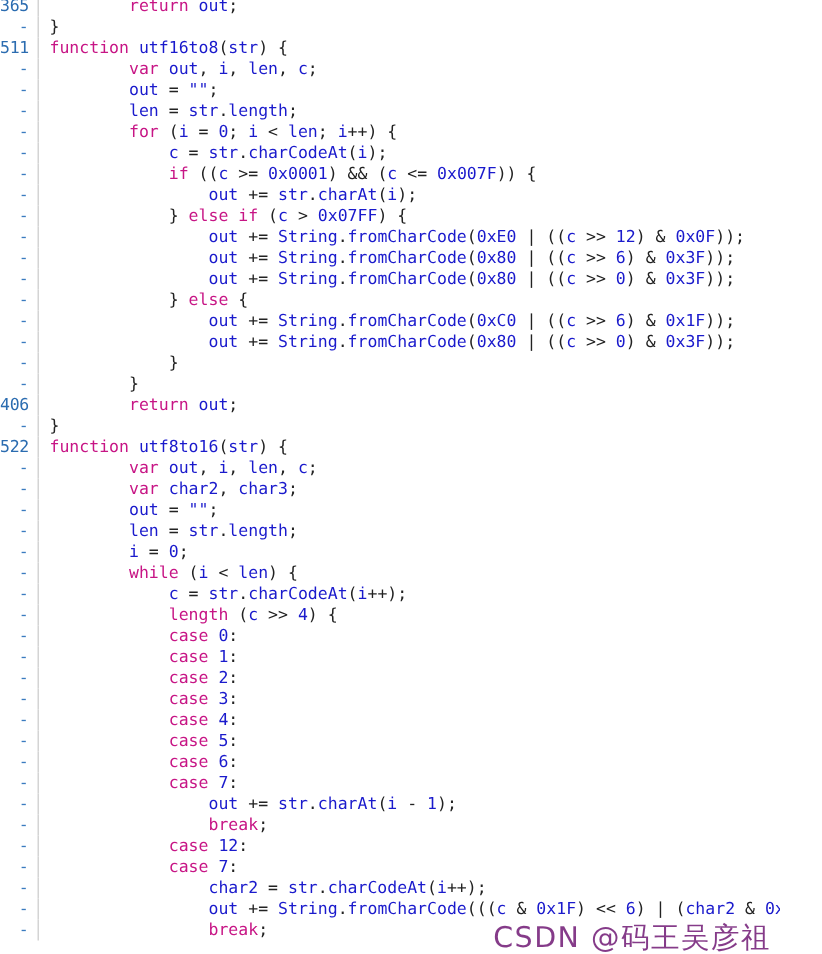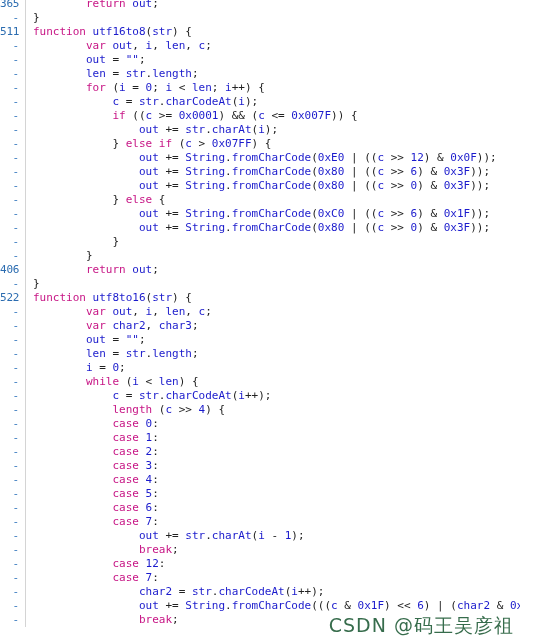--- a/index.html
+++ b/index.html
@@ -59,21 +59,21 @@
   .num  { color: #1a1acc; }
   .str  { color: #1a1acc; }
   .pl   { color: #222222; }
 
   .watermark {
     position: absolute;
     right: 6px;
     bottom: 4px;
     font-family: "DejaVu Sans", "Liberation Sans", sans-serif;
     font-size: 19px;
-    color: #14532d;
+    color: #701a75;
     opacity: 0.85;
     letter-spacing: 1px;
     white-space: nowrap;
     pointer-events: none;
   }
 </style>
 </head>
 <body>
 
 <div id="app">

